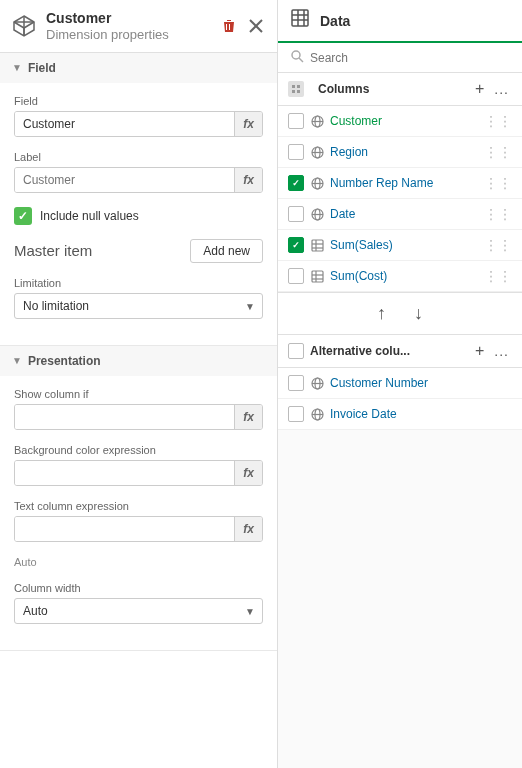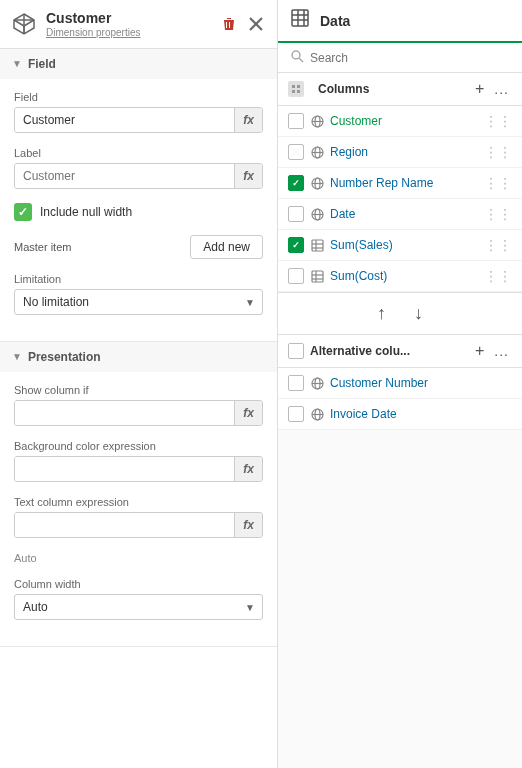--- a/index.html
+++ b/index.html
@@ -44,23 +44,22 @@
     }
 
     .panel-header-title {
       font-size: 14px;
       font-weight: 600;
       color: #333;
       line-height: 1.2;
     }
 
     .panel-header-subtitle {
-      font-size: 10px;
+      font-size: 13px;
       color: #888;
-      text-decoration: underline;
     }
 
     .panel-header-actions {
       display: flex;
       gap: 8px;
       align-items: center;
     }
 
     .icon-btn {
       background: none;
@@ -176,21 +175,21 @@
     }
 
     .master-item-row {
       display: flex;
       align-items: center;
       justify-content: space-between;
       margin-bottom: 14px;
     }
 
     .master-item-label {
-      font-size: 11px;
+      font-size: 15px;
       color: #555;
     }
 
     .add-new-btn {
       border: 1px solid #ccc;
       background: #fff;
       border-radius: 3px;
       padding: 4px 12px;
       font-size: 12px;
       cursor: pointer;
@@ -544,21 +543,21 @@
       <div class="form-group">
         <label class="form-label">Label</label>
         <div class="input-wrapper">
           <input type="text" placeholder="Customer" style="">
           <button class="fx-btn">fx</button>
         </div>
       </div>
 
       <div class="checkbox-row">
         <div class="checkbox-green"></div>
-        <span class="checkbox-label">Include null width</span>
+        <span class="checkbox-label">Include null values</span>
       </div>
 
       <div class="master-item-row">
         <span class="master-item-label">Master item</span>
         <button class="add-new-btn">Add new</button>
       </div>
 
       <div class="form-group">
         <label class="form-label">Limitation</label>
         <div class="select-wrapper">

